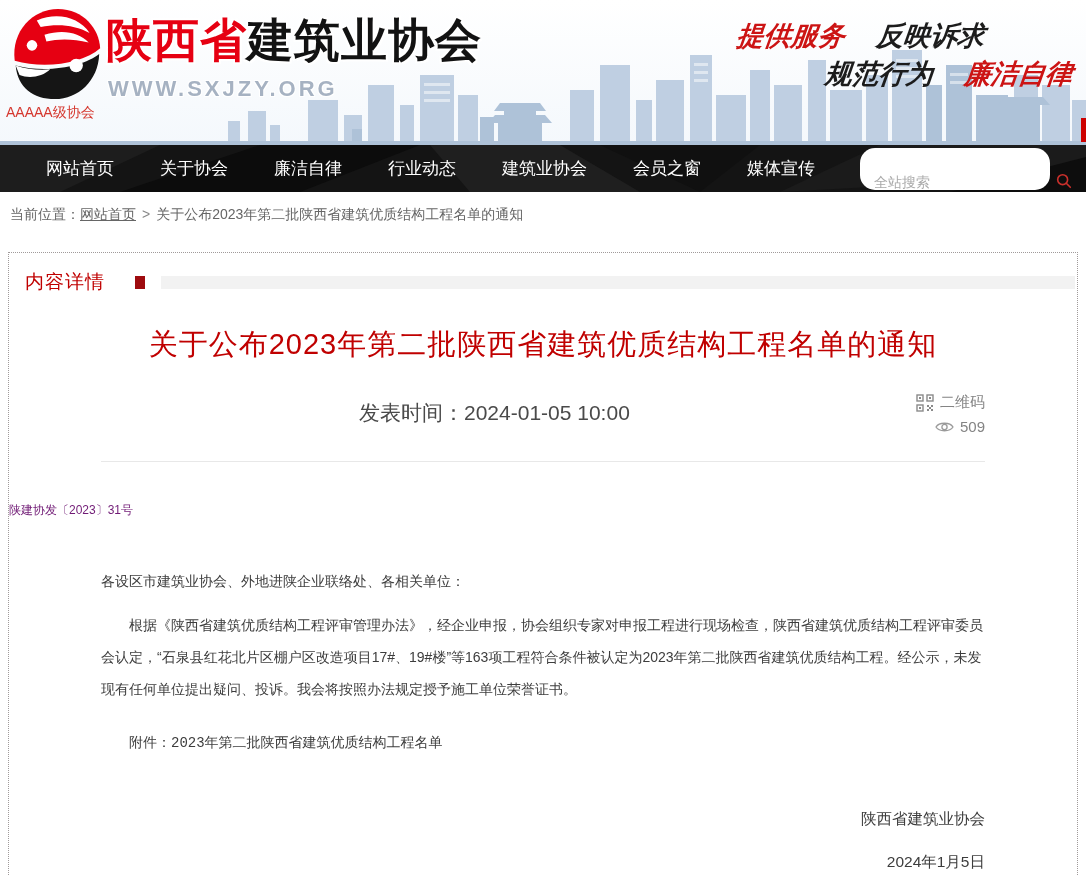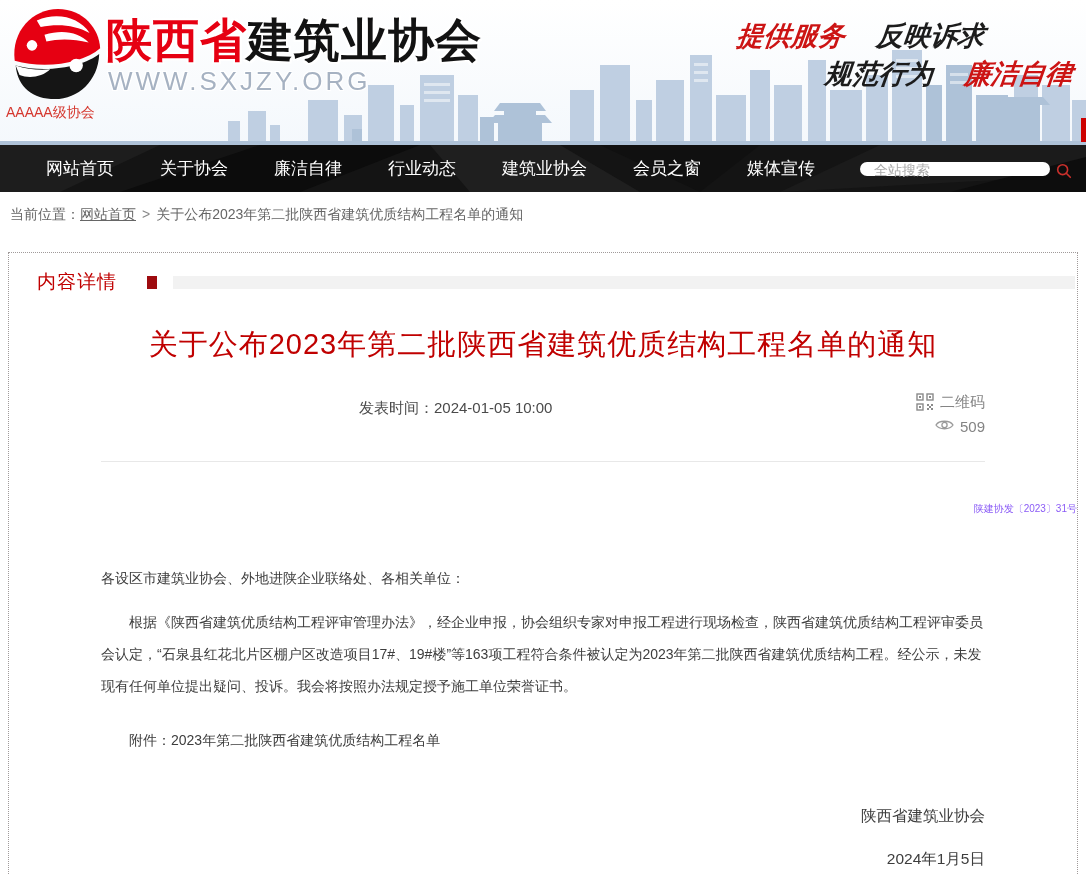--- a/index.html
+++ b/index.html
@@ -11,66 +11,66 @@
   }
   
   .header { position:relative; width:1086px; height:145px; background:linear-gradient(#ffffff,#f4f8fc); overflow:hidden; }
   .skyline { position:absolute; left:0; bottom:0; width:1086px; height:100px; }
   .logo { position:absolute; left:8px; top:6px; width:96px; height:96px; }
   .site-title { position:absolute; left:106px; top:10px; white-space:nowrap;
     font-size:46px; font-weight:bold; letter-spacing:1px;
     text-shadow:-2px -2px 0 #fff,2px -2px 0 #fff,-2px 2px 0 #fff,2px 2px 0 #fff; }
   .site-title .hl { color:#e60012; }
   .site-title .rest { color:#121212; }
-  .site-url { position:absolute; left:108px; top:66px; font-size:26px; font-weight:normal;
+  .site-url { position:absolute; left:108px; top:76px; font-size:22px; font-weight:bold;
     color:#a6b2c2; letter-spacing:3px;
     text-shadow:-1px -1px 0 #fff,1px -1px 0 #fff,-1px 1px 0 #fff,1px 1px 0 #fff; }
   .site-rating { position:absolute; left:6px; top:104px; font-size:14px; color:#d5382f; }
   .slogan-line { position:absolute; white-space:nowrap; font-family:"DejaVu Serif","Liberation Serif",serif;
     font-style:italic; font-weight:bold; font-size:27px; transform:skewX(-6deg); }
   .slogan-line1 { left:737px; top:18px; }
   .slogan-line2 { left:825px; top:56px; }
   .slogan-red { color:#cc1414; }
   .slogan-dark { color:#1c1c1c; margin-left:22px; }
   .slogan-line2 .first { margin-left:0; }
   .edge-accent { position:absolute; right:0; top:118px; width:5px; height:24px; background:#cc0000; }
   
   .nav { position:relative; width:1086px; height:47px; background:#141414; display:flex; align-items:center; overflow:hidden; }
   .nav-texture { position:absolute; left:0; top:0; width:1086px; height:47px; }
   .nav-item { position:relative; color:#ffffff; font-size:17px; padding:0 0; margin-left:46px; cursor:pointer; z-index:2; }
   .nav-item:first-child { margin-left:22px; }
-  .search-pill { position:relative; z-index:2; margin-left:auto; margin-right:36px; width:190px; height:14px;
-    background:#ffffff; border-radius:15px; display:flex; align-items:flex-start; padding:0 10px 0 14px; }
+  .search-pill { position:relative; z-index:2; margin-left:auto; margin-right:36px; width:190px; height:42px;
+    background:#ffffff; border-radius:15px; display:flex; align-items:flex-end; padding:0 10px 0 14px; }
   .search-input { flex:1; border:none; outline:none; background:transparent; font-size:14px; color:#666;
     font-family:"Liberation Sans","DejaVu Sans",sans-serif; }
   .search-input::placeholder { color:#aaaaaa; }
   .search-icon { width:18px; height:18px; flex:0 0 auto; }
   
   .breadcrumb { padding:14px 0 0 10px; font-size:14px; color:#666; height:60px; }
   .breadcrumb a { color:#666; text-decoration:underline; cursor:pointer; }
   .breadcrumb .sep { margin:0 6px; color:#888; }
   
   .content-box { margin:0 8px; width:1070px; border:1px dotted #a09a9a; border-bottom:none;
     min-height:640px; background:#fff; padding-bottom:40px; }
   .section-head { display:flex; align-items:center; margin-top:16px; }
-  .section-title { color:#c00000; font-size:19px; margin-left:28px; letter-spacing:1px; }
+  .section-title { color:#c00000; font-size:19px; margin-left:16px; letter-spacing:1px; }
   .section-square { width:10px; height:13px; background:#9e0b0f; margin-left:30px; }
   .section-bar { flex:1; height:13px; background:#f2f2f2; margin-left:16px; margin-right:2px; }
   .article-title { margin-top:30px; text-align:center; font-size:29px; color:#c00000; letter-spacing:1px; }
   .meta-row { position:relative; height:56px; margin-top:26px; }
-  .publish-time { position:absolute; left:350px; top:8px; font-size:15px; color:#4a4a4a; }
+  .publish-time { position:absolute; left:350px; top:8px; font-size:21px; color:#4a4a4a; }
   .meta-right { position:absolute; right:92px; top:2px; text-align:right; color:#848484; font-size:15px; }
-  .meta-right .row { display:flex; justify-content:flex-end; margin-bottom:6px;padding-left:28px; }
+  .meta-right .row { display:flex; align-items:center; justify-content:flex-end; margin-bottom:6px;padding-left:28px; }
   .meta-right svg { margin-right:6px; }
   .divider { margin:14px 92px 0 92px; border-top:1px solid #e8e8e8; }
-  .doc-number { margin-top:40px; text-align:right; font-size:10px; color:#8b5cf6; }
+  .doc-number { margin-top:40px; text-align:left; font-size:12px; color:#701a75; }
   .body-text { margin:0 92px; font-size:14px; color:#3d3d3d; line-height:32px; }
   .p-first { margin-top:46px; }
   .p-indent { margin-top:12px; text-indent:2em; }
-  .p-attach { margin-top:22px; text-indent:2em; }
+  .p-attach { margin-top:22px; text-indent:2em;font-family:Liberation Mono, monospace; }
   .sig-block { margin:50px 92px 0 92px; text-align:right; font-size:15.5px; color:#3d3d3d; }
   .sig-date { margin-top:22px; }
 </style>
 </head>
 <body>
 
 <div class="header">
   <svg class="skyline" viewBox="0 0 1086 100" preserveAspectRatio="none">
     <g fill="#bfcfe2">
       <rect x="228" y="76" width="12" height="24"></rect>

